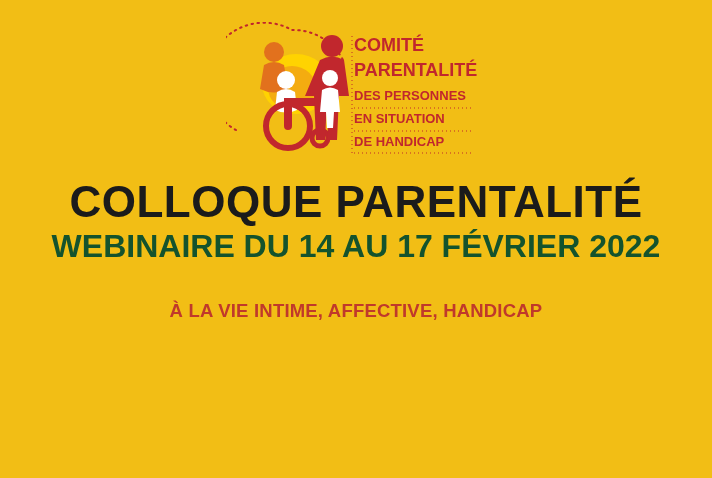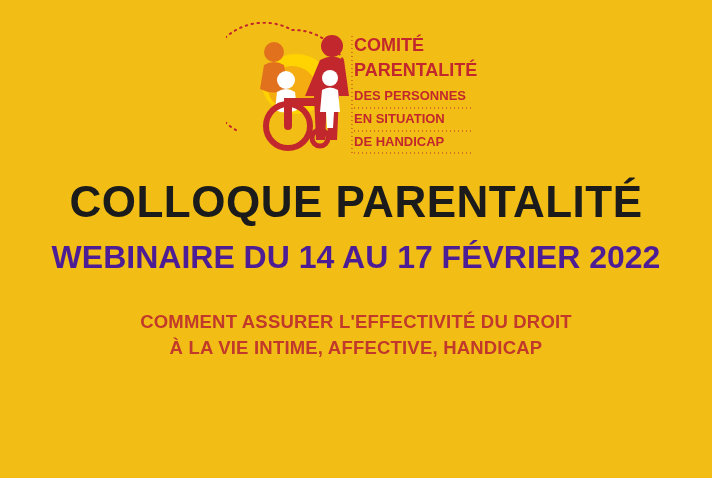--- a/index.html
+++ b/index.html
@@ -42,24 +42,24 @@
     margin-top: 22px;
     font-size: 44px;
     font-weight: bold;
     letter-spacing: 0.5px;
     color: #1b1b1b;
     line-height: 1.05;
     text-align: right;
     white-space: nowrap;
   }
   .title-sub {
-    margin-top: 16px;
+    margin-top: 5px;
     font-size: 32px;
     font-weight: bold;
-    color: #4c1d95;
+    color: #14532d;
     line-height: 1.05;
     text-align: center;
     white-space: nowrap;
   }
 
   
   .question {
     margin-top: 34px;
     color: #C0392B;
     font-size: 18.5px;
@@ -111,17 +111,16 @@
       <line x1="128" y1="109" x2="248" y2="109" stroke="#C1272D" stroke-width="1" stroke-dasharray="1 3"></line>
       <line x1="128" y1="131" x2="248" y2="131" stroke="#C1272D" stroke-width="1" stroke-dasharray="1 3"></line>
       <line x1="126" y1="14" x2="126" y2="131" stroke="#C1272D" stroke-width="1" stroke-dasharray="1 3"></line>
     </svg>
   </div>
 
   <div class="title-main">COLLOQUE PARENTALITÉ</div>
   <div class="title-sub">WEBINAIRE DU 14 AU 17 FÉVRIER 2022</div>
 
   <div class="question">
-    <div>COMMENT ASSURER L'EFFECTIVITÉ DU DROIT</div>
     <div>À LA VIE INTIME, AFFECTIVE, HANDICAP</div>
   </div>
 
 </div>
 
 </body></html>

